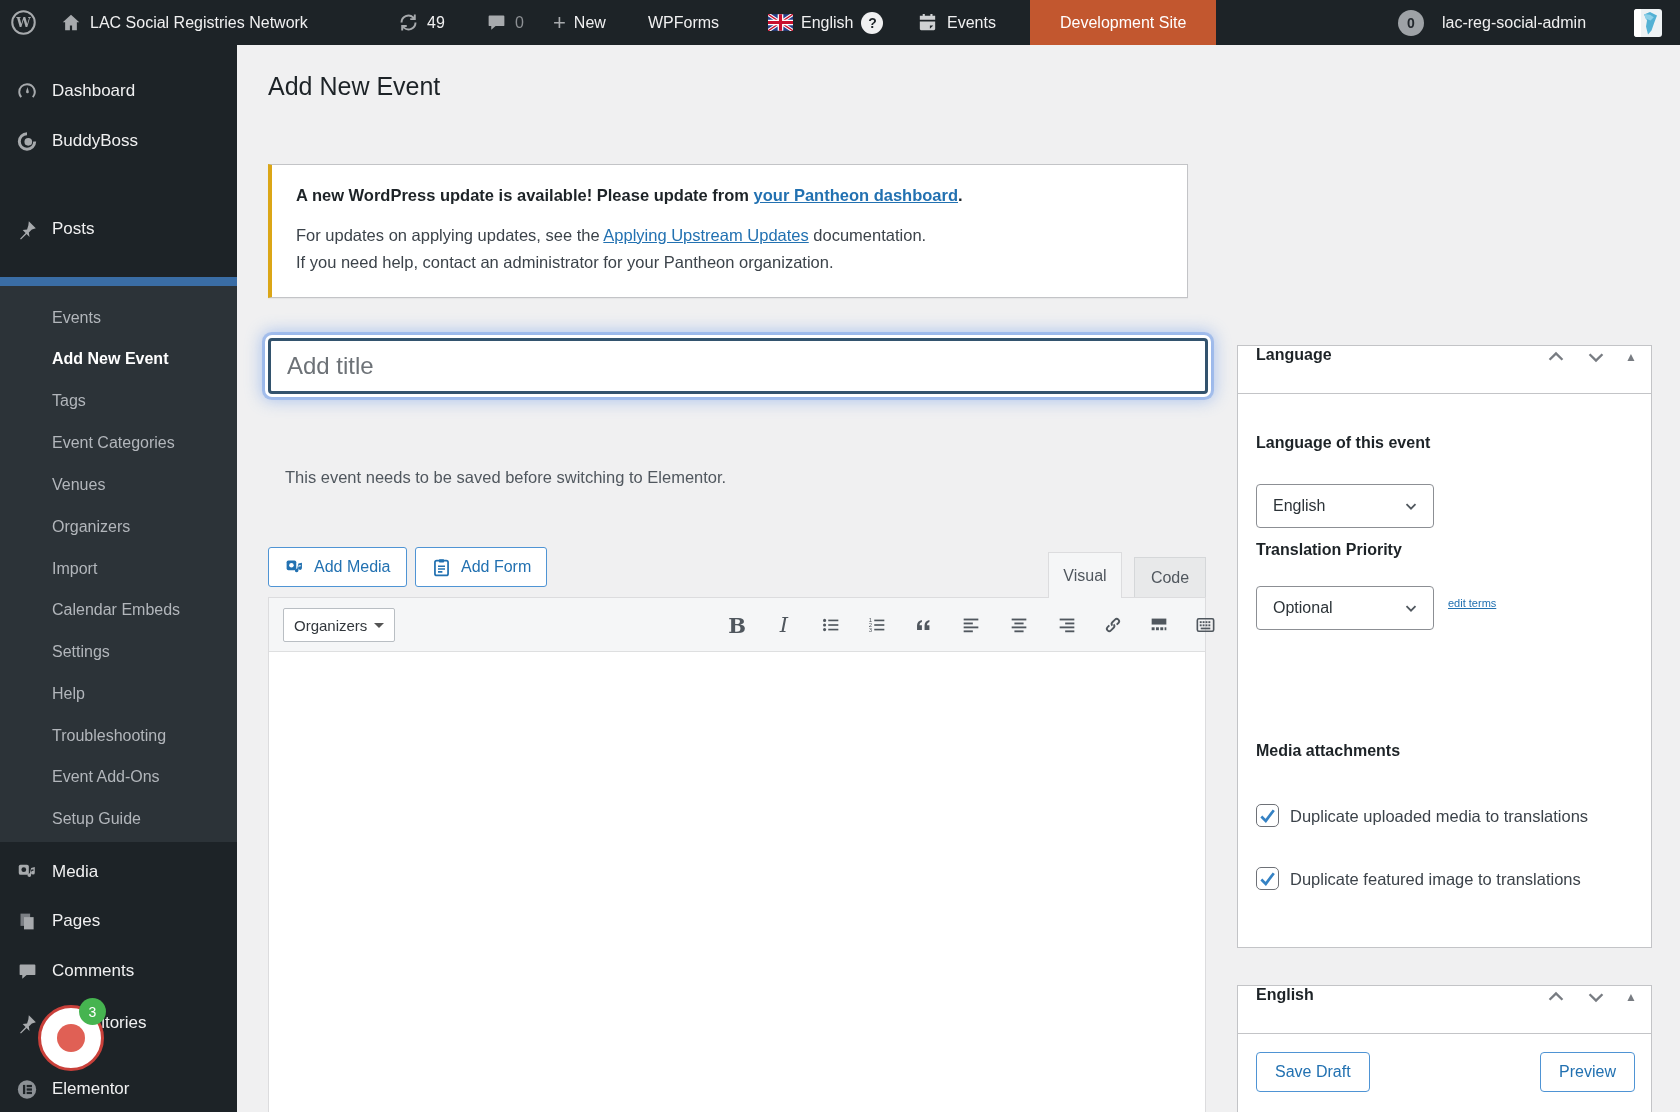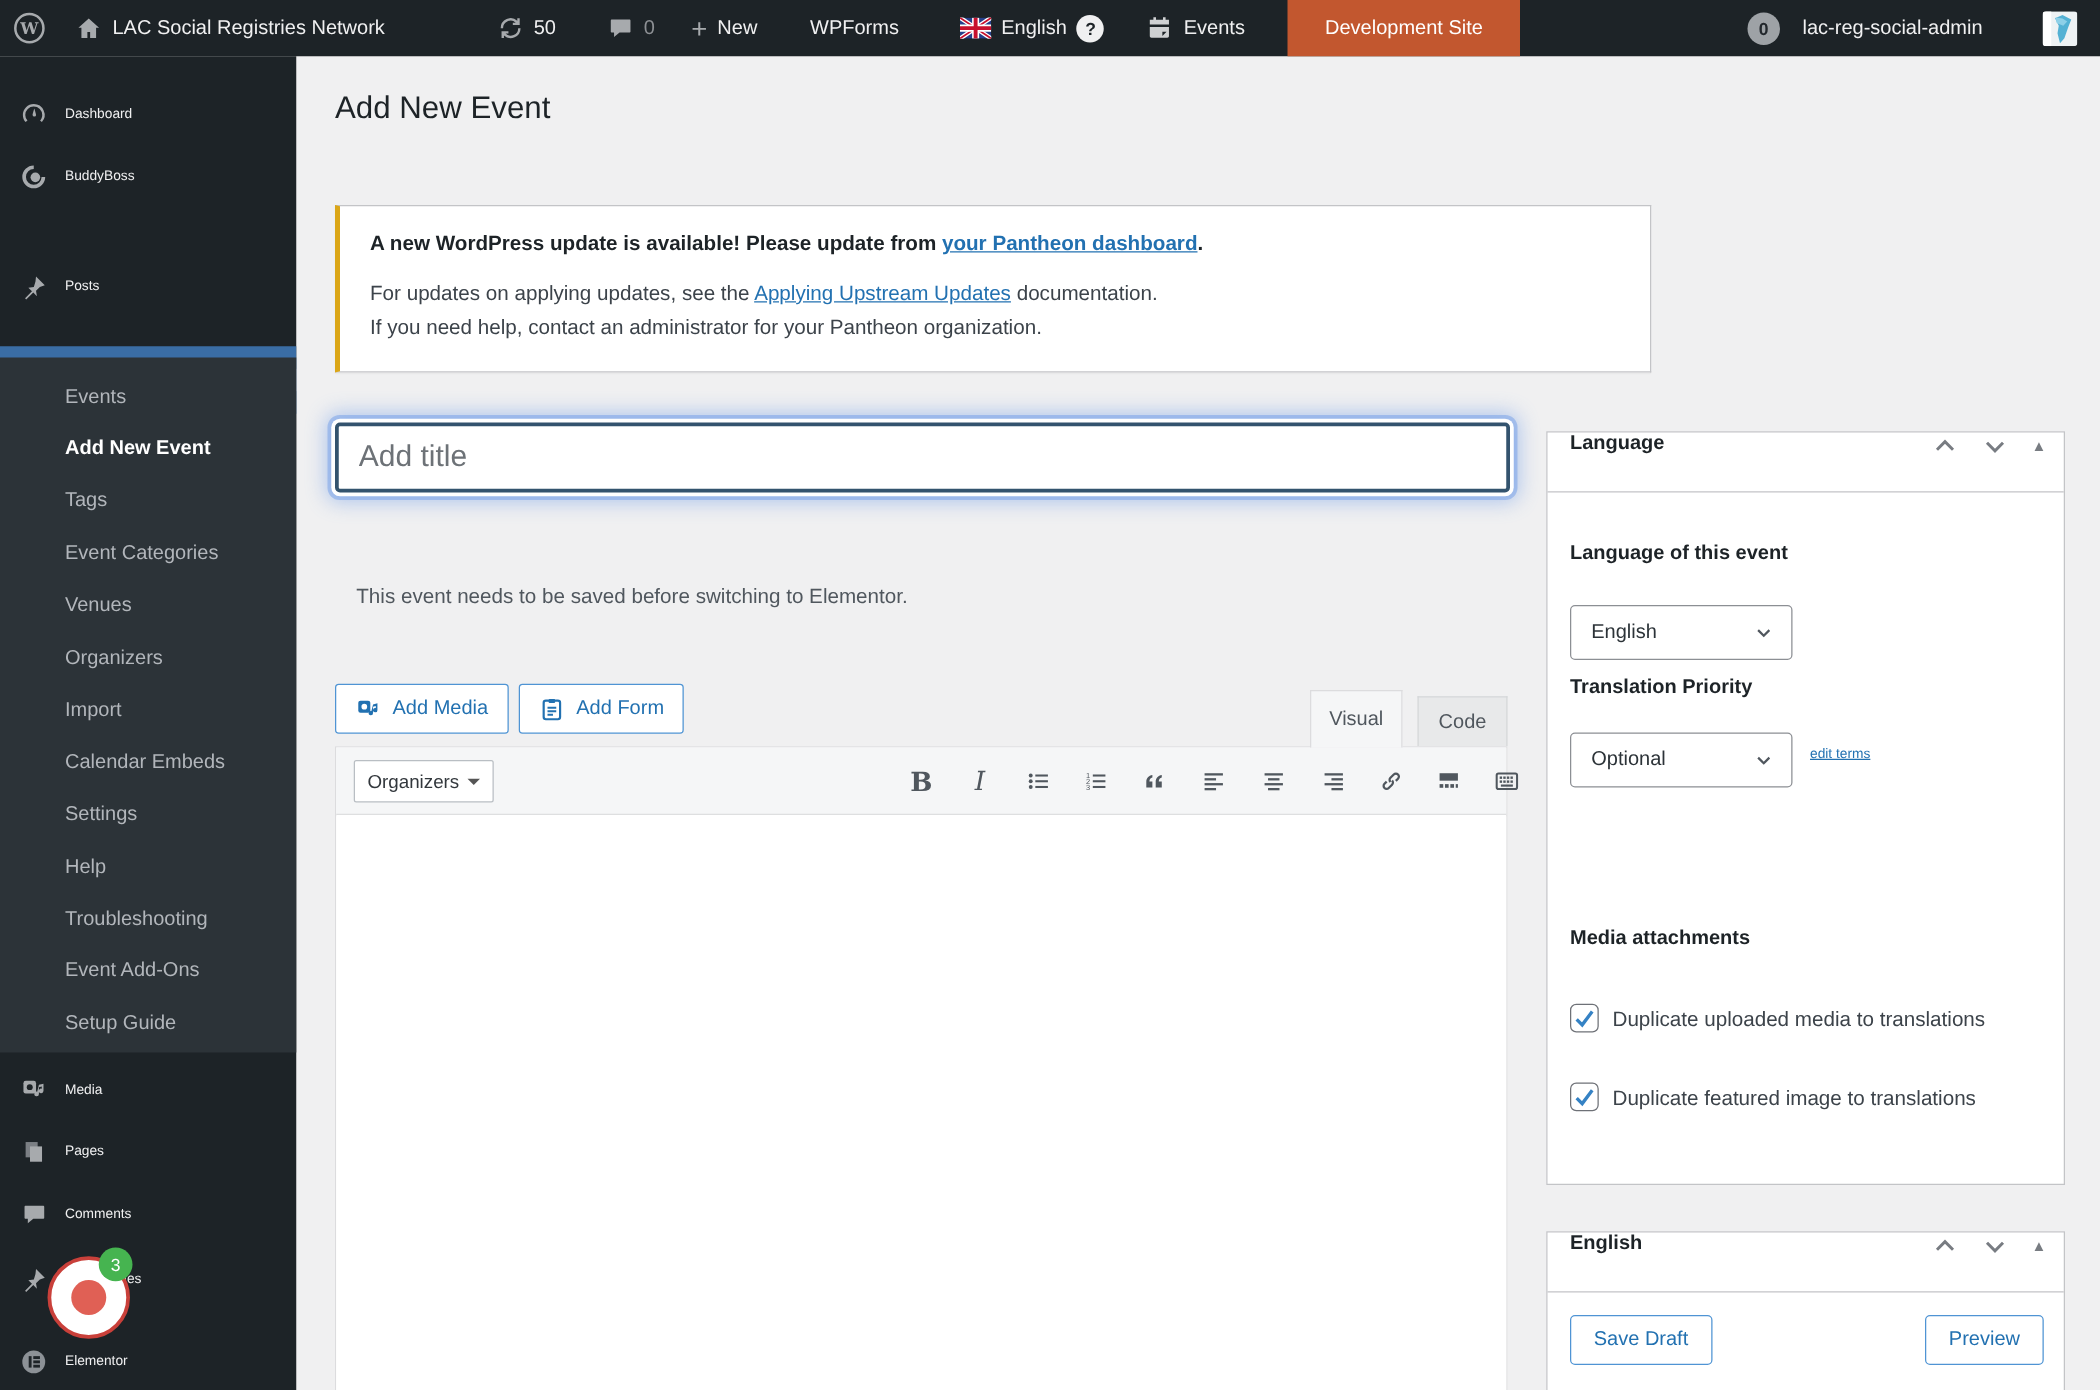--- a/index.html
+++ b/index.html
@@ -12,36 +12,36 @@
   .admin-bar { left:0; top:0; width:1680px; height:45px; background:#1d2327; color:#f0f0f1; z-index:40; }
   .ab-item { position:absolute; top:0; height:45px; display:flex; align-items:center; gap:8px; font-size:16px; color:#f0f0f1; cursor:pointer; }
   .ab-dim { color:#8d9094; }
   .env-badge { background:#c2572f; color:#fff; padding:0 30px; }
   .notif-circle { width:26px; height:26px; border-radius:50%; background:#9ea2a6; color:#23282d; font-size:14px; font-weight:bold; display:flex; align-items:center; justify-content:center; }
   .help-circle { width:22px; height:22px; border-radius:50%; background:#f0f0f1; color:#1d2327; font-size:14px; font-weight:bold; display:flex; align-items:center; justify-content:center; }
   .avatar { width:28px; height:28px; border-radius:3px; overflow:hidden; }
 
   
   .sidebar { left:0; top:45px; width:237px; height:1067px; background:#1d2327; z-index:30; }
-  .menu-item { position:absolute; left:0; width:237px; height:46px; display:flex; align-items:center; color:#f0f0f1; font-size:11px; cursor:pointer; }
+  .menu-item { position:absolute; left:0; width:237px; height:46px; display:flex; align-items:center; color:#f0f0f1; font-size:17px; cursor:pointer; }
   .menu-item .mi-icon { position:absolute; left:16px; width:22px; height:22px; display:flex; align-items:center; justify-content:center; }
   .menu-item .mi-label { position:absolute; left:52px; }
   .menu-active { background:#3a6da5; color:#fff; font-weight:400; }
   .menu-active::after { content:""; position:absolute; right:0; top:50%; margin-top:-9px; border:9px solid transparent; border-right-color:#f0f0f1; }
   .submenu-bg { left:0; width:237px; background:#2c3338; }
   .sub-item { position:absolute; left:52px; height:28px; display:flex; align-items:center; font-size:16px; color:#b2b6bb; cursor:pointer; white-space:nowrap; }
   .sub-current { color:#ffffff; font-weight:bold; }
   .badge-green { position:absolute; width:27px; height:27px; border-radius:50%; background:#46b450; color:#fff; font-size:14px; display:flex; align-items:center; justify-content:center; z-index:60; }
   .rec-circle { position:absolute; left:38px; top:1005px; width:66px; height:66px; border-radius:50%; background:#fff; border:3px solid #c9403a; z-index:50; }
   .rec-dot { position:absolute; left:50%; top:50%; width:28px; height:28px; margin:-14px 0 0 -14px; border-radius:50%; background:#e06055; }
 
   
   .page-title { left:268px; top:72px; font-size:25px; color:#1d2327; font-weight:400; }
   .screen-options { left:1442px; top:45px; width:203px; height:44px; background:#fff; border:1px solid #c3c4c7; border-top:none; border-radius:0 0 3px 3px; display:flex; align-items:center; justify-content:center; gap:10px; color:#50575e; font-size:16px; cursor:pointer; }
-  .notice { left:268px; top:164px; width:1053px; height:134px; background:#fff; border:1px solid #c3c4c7; border-left:4px solid #dba617; box-shadow:0 1px 1px rgba(0,0,0,.04); padding:17px 24px; font-size:16.5px; color:#3c434a; line-height:27px; }
+  .notice { left:268px; top:164px; width:920px; height:134px; background:#fff; border:1px solid #c3c4c7; border-left:4px solid #dba617; box-shadow:0 1px 1px rgba(0,0,0,.04); padding:17px 24px; font-size:16.5px; color:#3c434a; line-height:27px; }
   .notice b { color:#1d2327; }
   a.wp-link { color:#2271b1; text-decoration:underline; cursor:pointer; }
   .title-wrap { left:268px; top:338px; width:940px; height:56px; }
   .title-input { width:100%; height:100%; font-family:"Liberation Sans","DejaVu Sans",sans-serif; font-size:24px; color:#1d2327; padding:0 16px; background:#fff; border:3px solid #33536e; border-radius:4px; outline:none;
     box-shadow:0 0 0 3px #ffffff, 0 0 0 6px rgba(94,144,231,.40), 0 0 16px 7px rgba(94,144,231,.45); }
   .title-input::placeholder { color:#6d7277; }
   .elementor-note { left:285px; top:468px; font-size:16.5px; color:#50575e; }
 
   .btn-blue { position:absolute; height:40px; background:#fff; border:1px solid #4f94d4; border-radius:3px; color:#2271b1; font-size:16px; display:flex; align-items:center; gap:9px; padding:0 15px; cursor:pointer; }
   .tab { position:absolute; display:flex; align-items:center; justify-content:center; font-size:16px; color:#50575e; cursor:pointer; }
@@ -86,21 +86,21 @@
     <div class="ab-item" style="left:60px">
       <svg width="22" height="22" viewBox="0 0 24 24">
           <path d="M12 3 3 11.2h2.6V20h5.2v-5.2h2.4V20h5.2v-8.8H21z" fill="#a7aaad"></path>
         </svg>
       <span>LAC Social Registries Network</span>
     </div>
     <div class="ab-item" style="left:398px">
       <svg width="21" height="21" viewBox="0 0 24 24">
           <path fill="#a7aaad" d="M5.1 12a6.9 6.9 0 0 1 11.6-5H14v2.2h6.3V2.9h-2.2v2.4A9.1 9.1 0 0 0 2.9 12h2.2zm13.8 0a6.9 6.9 0 0 1-11.6 5H10v-2.2H3.7v6.3h2.2v-2.4A9.1 9.1 0 0 0 21.1 12h-2.2z"></path>
         </svg>
-      <span>50</span>
+      <span>49</span>
     </div>
     <div class="ab-item" style="left:486px">
       <svg width="21" height="21" viewBox="0 0 24 24">
           <path d="M4 4h16c.6 0 1 .4 1 1v10c0 .6-.4 1-1 1h-9l-5 4.2V16H4c-.6 0-1-.4-1-1V5c0-.6.4-1 1-1z" fill="#a7aaad"></path>
         </svg>
       <span class="ab-dim">0</span>
     </div>
     <div class="ab-item" style="left:553px">
       <span style="font-size:22px;line-height:20px;color:#a7aaad">+</span>
       <span>New</span>

